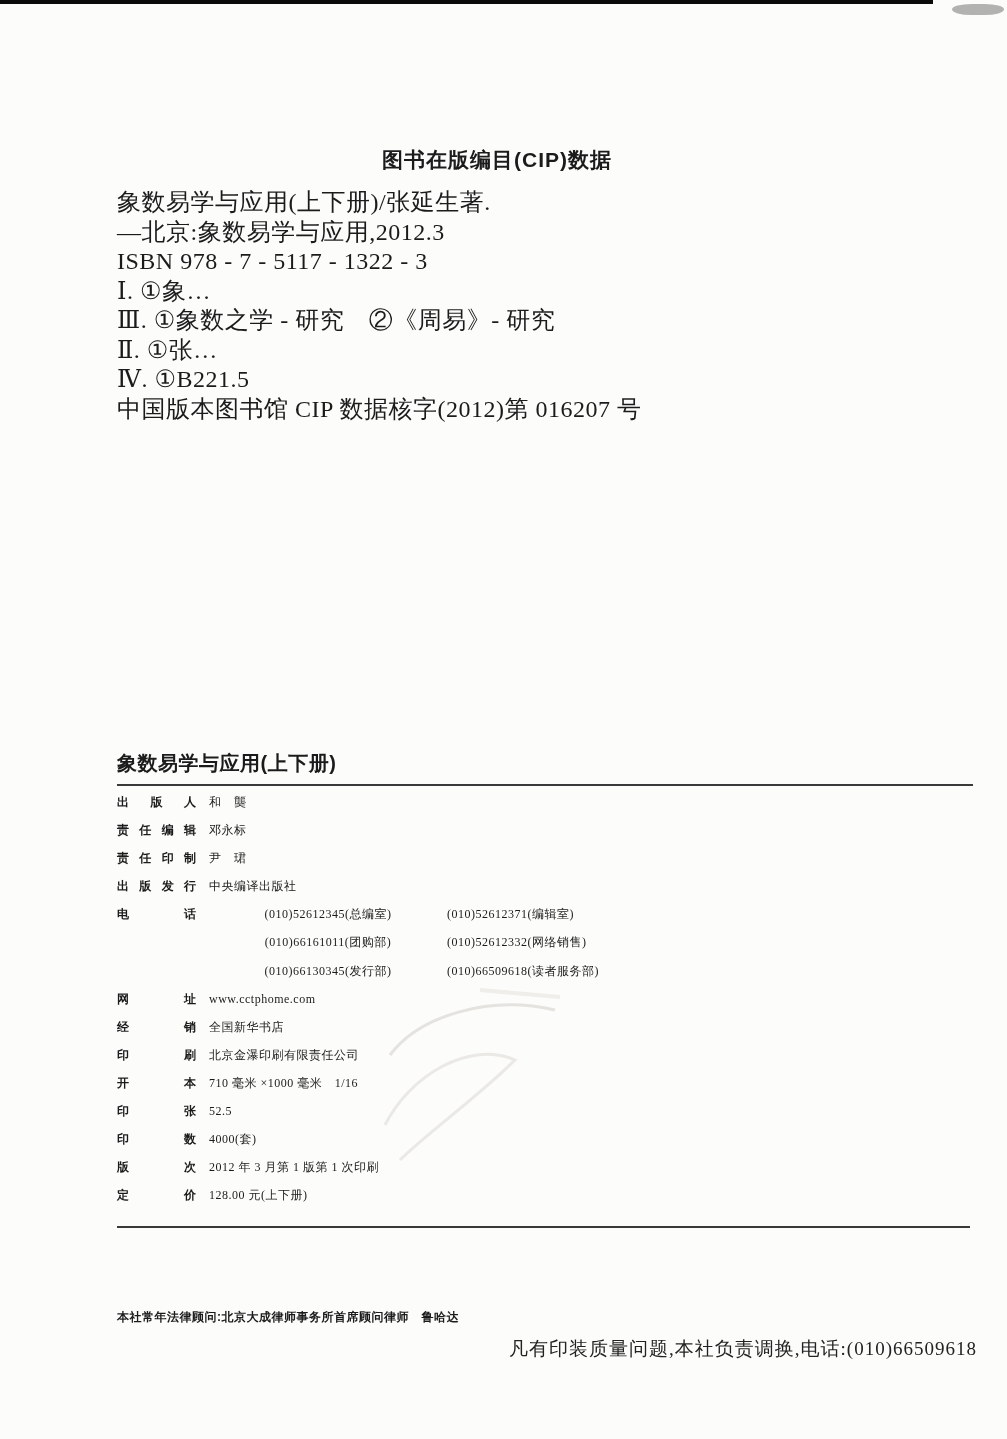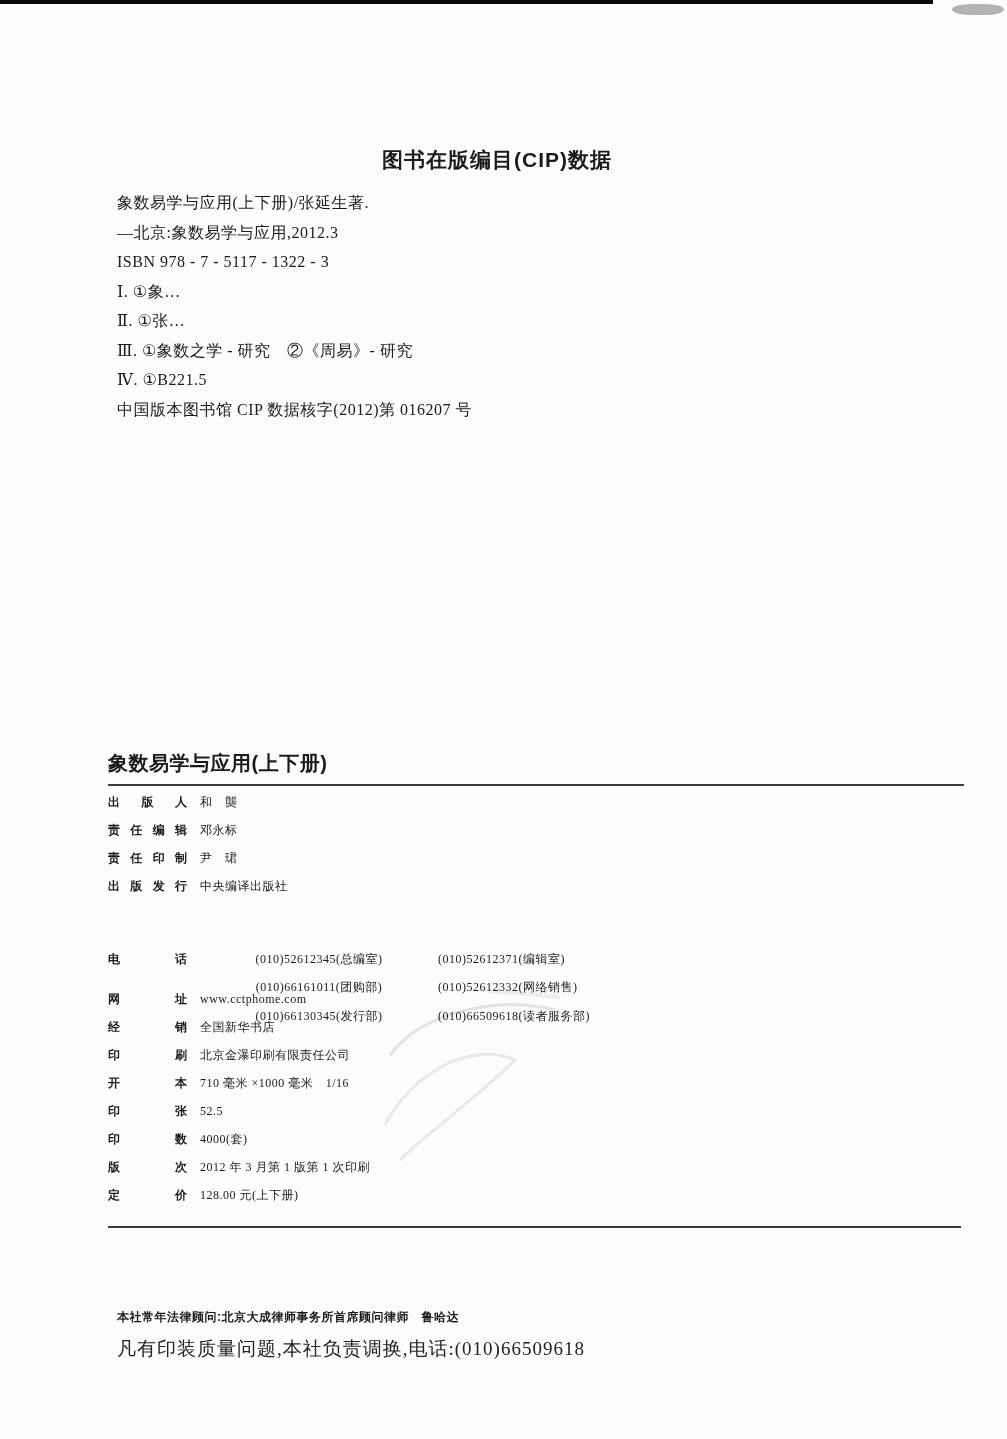--- a/index.html
+++ b/index.html
@@ -14,70 +14,70 @@
   .scan-topbar{position:absolute;left:0;top:0;width:933px;height:4px;background:#0a0a0a;}
   .scan-smudge{position:absolute;left:952px;top:4px;width:52px;height:11px;background:#9a9a98;border-radius:45%/60%;opacity:.75;}
   .scribbles{position:absolute;left:330px;top:985px;pointer-events:none;}
 
   
   .cip{position:absolute;left:117px;top:146px;width:760px;}
   .cip-heading{
     font-family:"Liberation Sans","DejaVu Sans",sans-serif;
     font-weight:bold;font-size:21px;letter-spacing:1px;margin-bottom:14px;text-align:center;
   }
-  .cip-line{font-size:16px;line-height:29.5px;letter-spacing:.5px;}
+  .cip-line{font-size:24px;line-height:29.5px;letter-spacing:.5px;}
 
   
-  .colophon{position:absolute;left:108px;top:750px;width:860px;}
+  .colophon{position:absolute;left:117px;top:750px;width:860px;}
   .colophon-title{
     font-family:"Liberation Sans","DejaVu Sans",sans-serif;
     font-weight:bold;font-size:20px;letter-spacing:.5px;
   }
   .rule{border:none;border-top:2px solid #3a3a3a;margin:7px 0 0 0;width:856px;}
   .rows{margin-top:8px;}
   .row{display:flex;align-items:baseline;height:28.1px;font-size:12px;}
   .row-label{
     font-family:"Liberation Sans","DejaVu Sans",sans-serif;
     font-weight:bold;
     display:inline-block;width:79px;flex:0 0 79px;
     text-align:justify;text-align-last:justify;
     letter-spacing:0;
   }
   .row-value{margin-left:13px;letter-spacing:.5px;white-space:pre;}
   .row-value.col1{display:inline-block;width:238px;margin-left:13px;text-align:center;}
-  .row-value2{letter-spacing:.5px;white-space:pre;margin-top:45px;}
+  .row-value2{letter-spacing:.5px;white-space:pre;}
 
   .rule2{border:none;border-top:2px solid #3a3a3a;margin:11px 0 0 0;width:853px;}
 
   .footer{position:absolute;left:117px;top:1277px;width:860px;}
   .footer-legal{
     font-family:"Liberation Sans","DejaVu Sans",sans-serif;
     font-weight:bold;font-size:12px;letter-spacing:.5px;margin-top:32px;
   }
-  .footer-quality{font-size:19px;margin-top:10px;letter-spacing:1px;color:#222;}
+  .footer-quality{font-size:19px;margin-top:10px;letter-spacing:1px;color:#222;text-align:right;}
 </style>
 </head>
 <body>
 
 <div class="scan-topbar"></div>
 <div class="scan-smudge"></div>
 <svg class="scribbles" width="280" height="210" viewBox="0 0 280 210">
   <path d="M60,70 C90,30 160,10 225,25" fill="none" stroke="#b9b4ae" stroke-width="3" opacity="0.35"></path>
   <path d="M55,140 C80,90 140,55 185,75 C150,110 95,150 70,175" fill="none" stroke="#c2bdb6" stroke-width="3" opacity="0.3"></path>
   <path d="M150,5 L230,12" fill="none" stroke="#c8c4be" stroke-width="4" opacity="0.25"></path>
 </svg>
 
 <section class="cip">
   <div class="cip-heading">图书在版编目(CIP)数据</div>
   <div class="cip-line">象数易学与应用(上下册)/张延生著.</div>
   <div class="cip-line">—北京:象数易学与应用,2012.3</div>
   <div class="cip-line">ISBN 978 - 7 - 5117 - 1322 - 3</div>
   <div class="cip-line">Ⅰ. ①象…</div>
+  <div class="cip-line">Ⅲ. ①象数之学 - 研究　②《周易》- 研究</div>
   <div class="cip-line">Ⅱ. ①张…</div>
-  <div class="cip-line">Ⅲ. ①象数之学 - 研究　②《周易》- 研究</div>
   <div class="cip-line">Ⅳ. ①B221.5</div>
   <div class="cip-line">中国版本图书馆 CIP 数据核字(2012)第 016207 号</div>
 </section>
 
 <section class="colophon">
   <div class="colophon-title">象数易学与应用(上下册)</div>
   <hr class="rule">
   <div class="rows">
 
     <div class="row">

